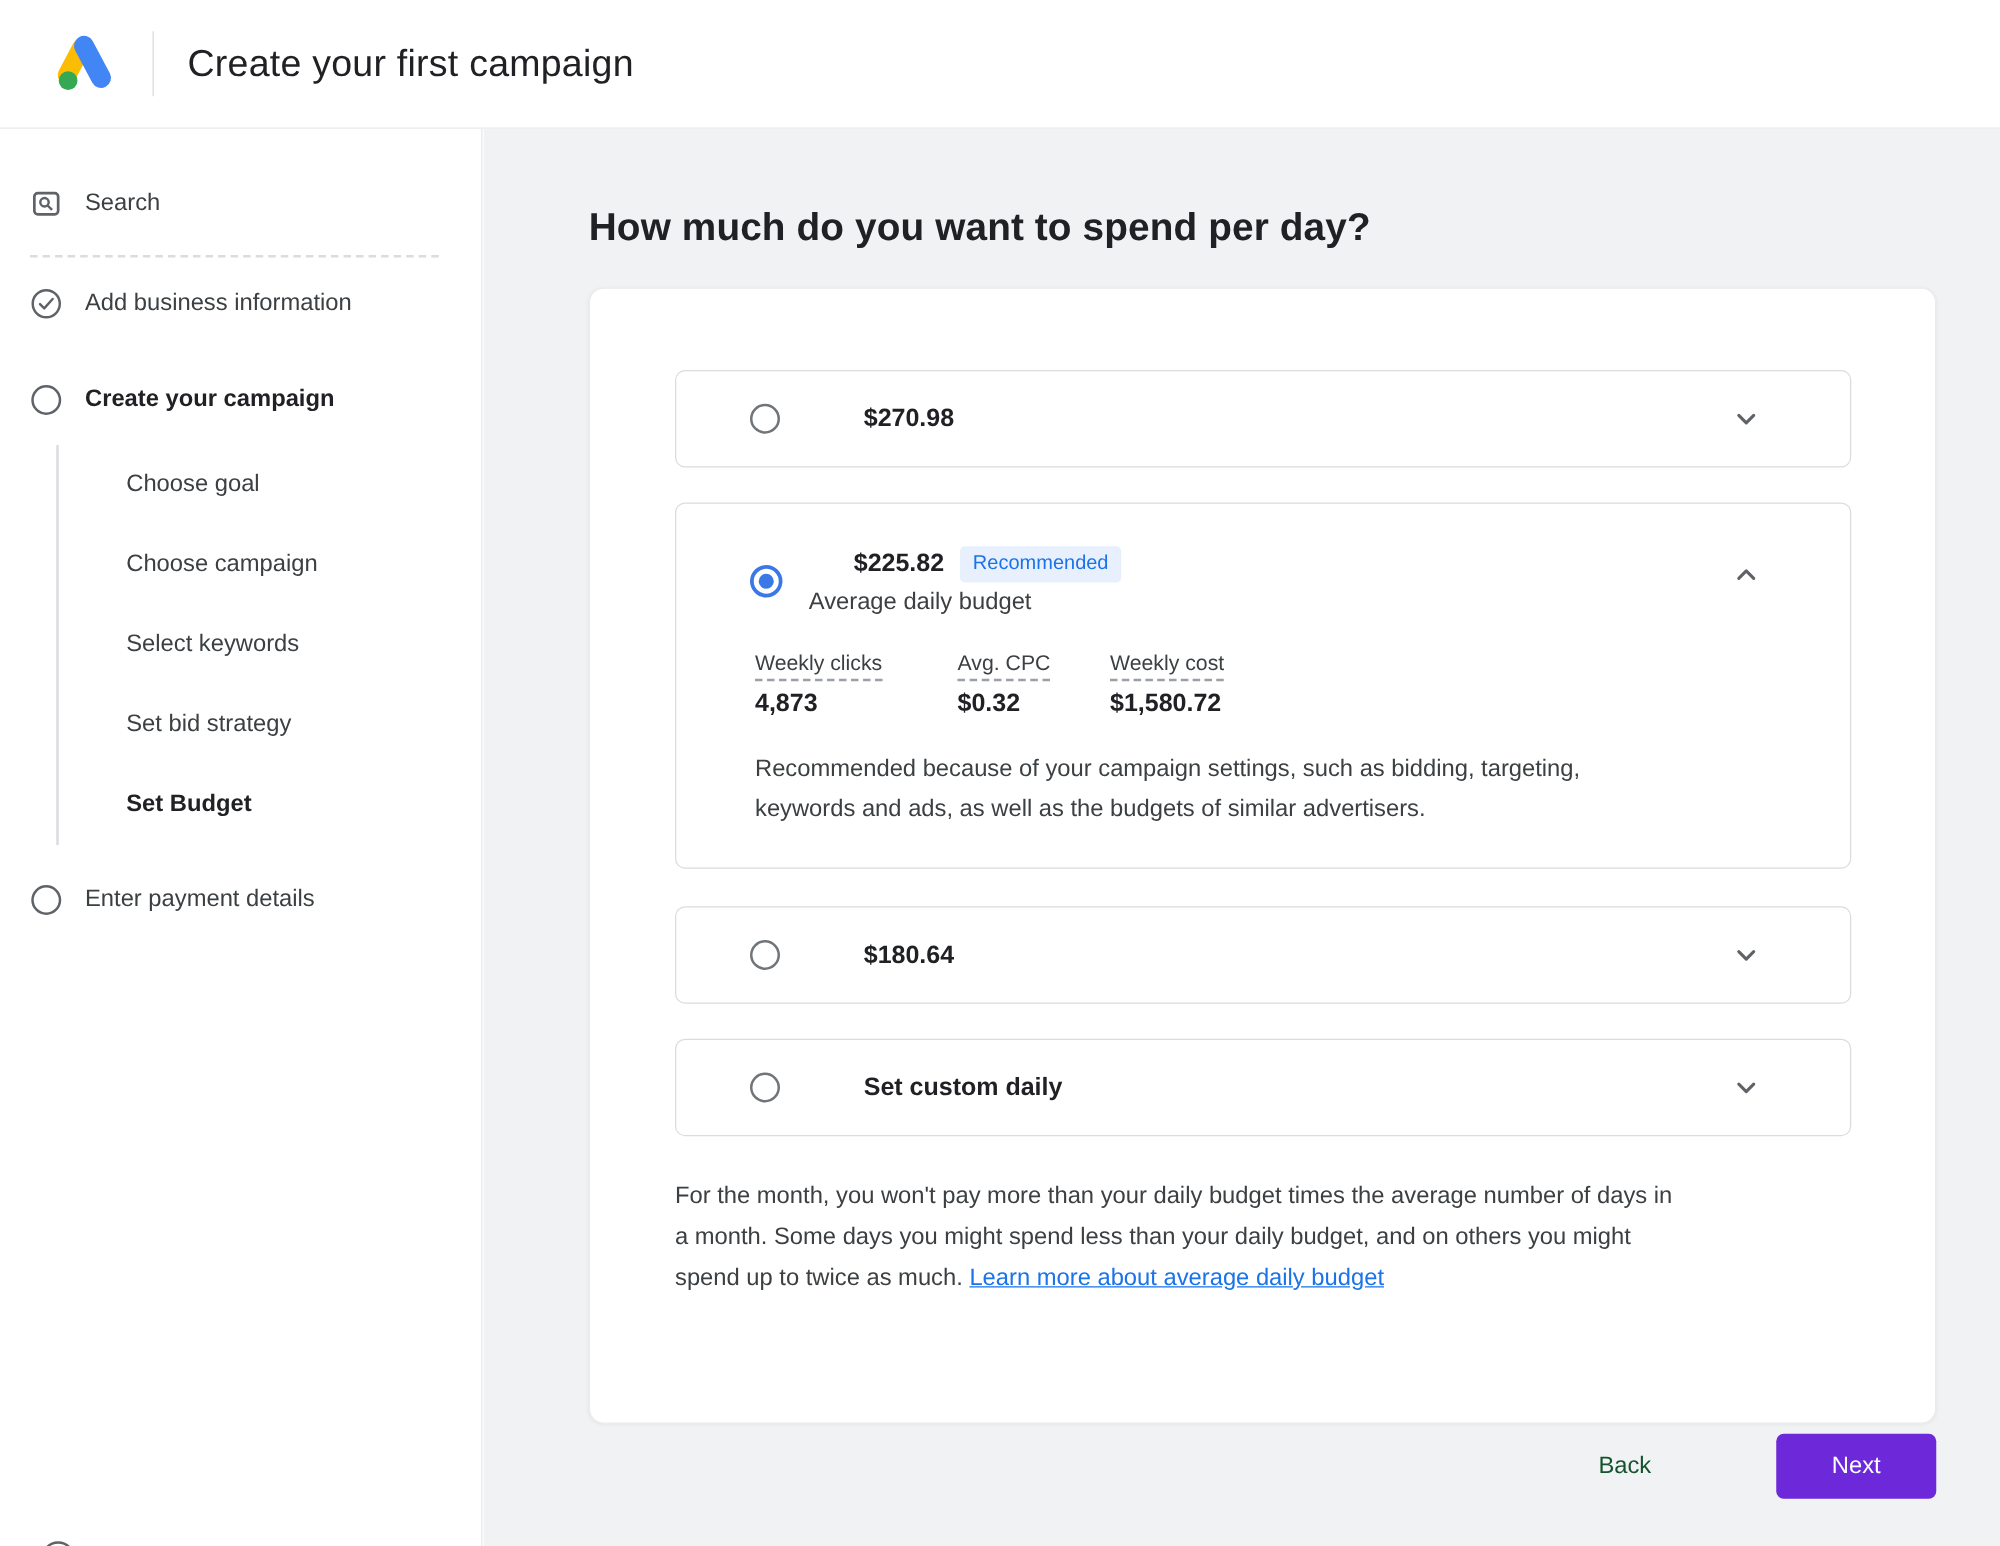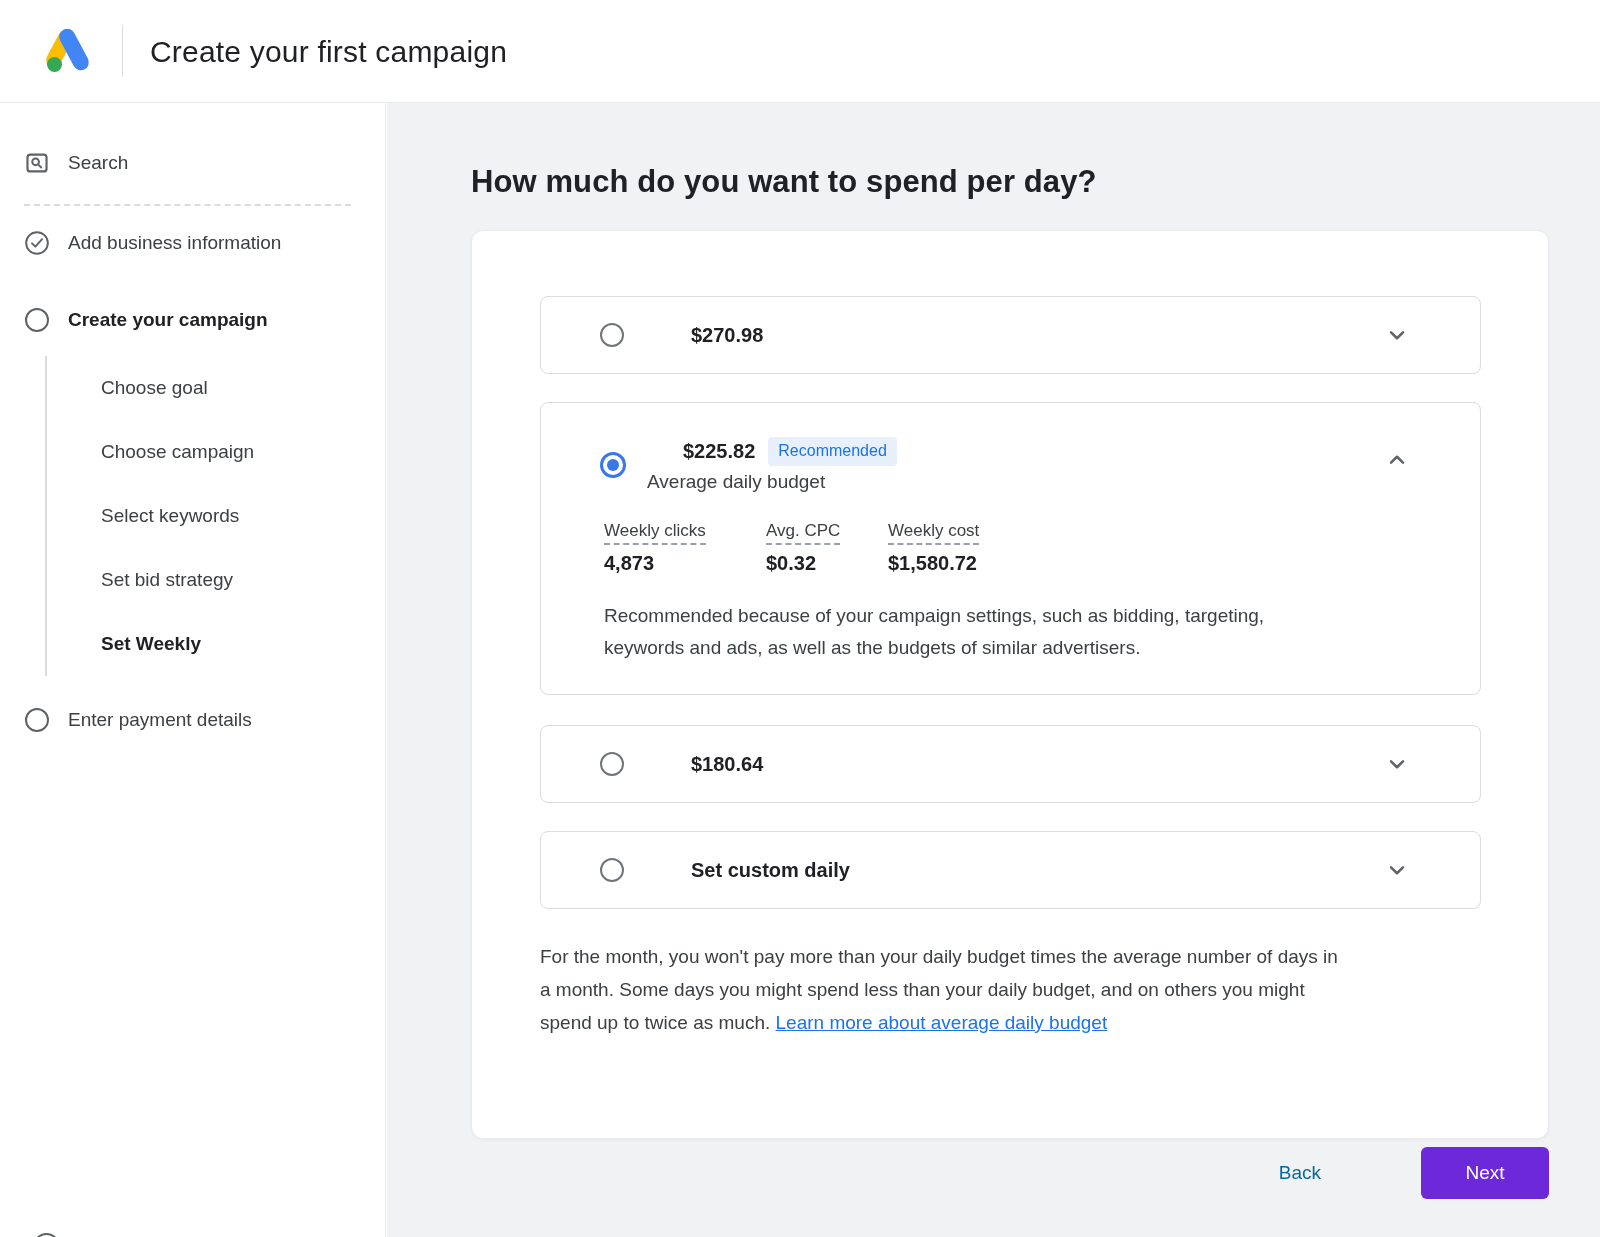--- a/index.html
+++ b/index.html
@@ -107,21 +107,21 @@
   .sel-desc { margin:25px 0 0 63px; max-width:690px; font-size:19px; line-height:32px; color:#3c4043; }
 
   .footnote { margin-top:31px; max-width:805px; font-size:19px; line-height:33px; color:#3c4043; padding-bottom:99px; }
   .footnote a, .learn-link { color:#1a73e8; text-decoration:underline; cursor:pointer; }
 
   .actions {
     width:1078px; display:flex; justify-content:flex-end; align-items:center;
     margin-top:8px; gap:52px;
   }
   .back-btn {
-    background:none; border:none; color:#0369a1; font-size:19px; font-weight:500;
+    background:none; border:none; color:#14532d; font-size:19px; font-weight:500;
     font-family:inherit; cursor:pointer;
   }
   .next-btn {
     width:128px; height:52px; border:none; border-radius:6px; background:#6d28d9;
     color:#ffffff; font-size:19px; font-weight:500; font-family:inherit; cursor:pointer;margin-left:48px;
   }
 </style>
 </head>
 <body>
 
@@ -165,21 +165,21 @@
       <span class="circle-outline"></span>
     </span>
     <span class="step-label">Create your campaign</span>
   </div>
 
   <ul class="substeps">
     <li class="substep">Choose goal</li>
     <li class="substep">Choose campaign</li>
     <li class="substep">Select keywords</li>
     <li class="substep">Set bid strategy</li>
-    <li class="substep bold">Set Weekly</li>
+    <li class="substep bold">Set Budget</li>
   </ul>
 
   <div class="side-item step-payment">
     <span class="step-icon">
       <span class="circle-outline"></span>
     </span>
     <span class="step-label">Enter payment details</span>
   </div>
 
   <div class="cutoff-circle"></div>

